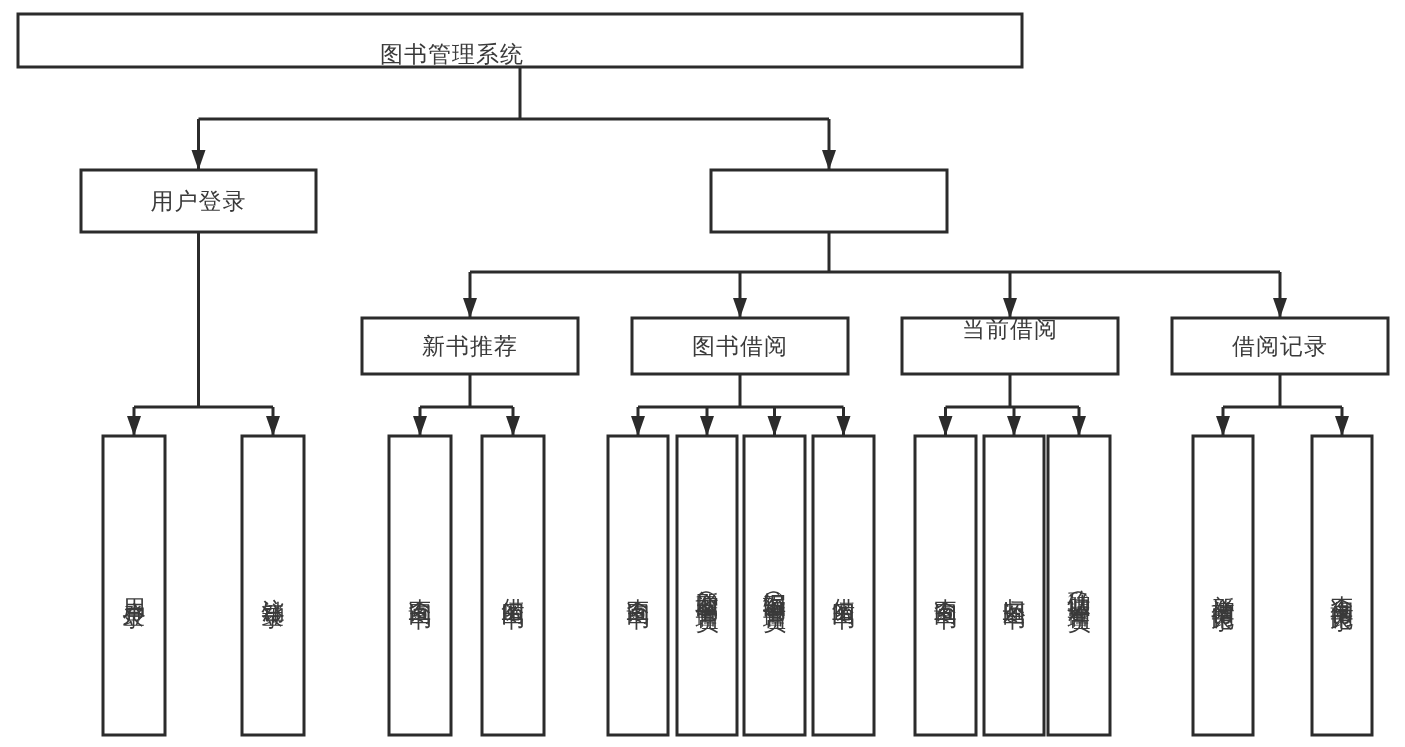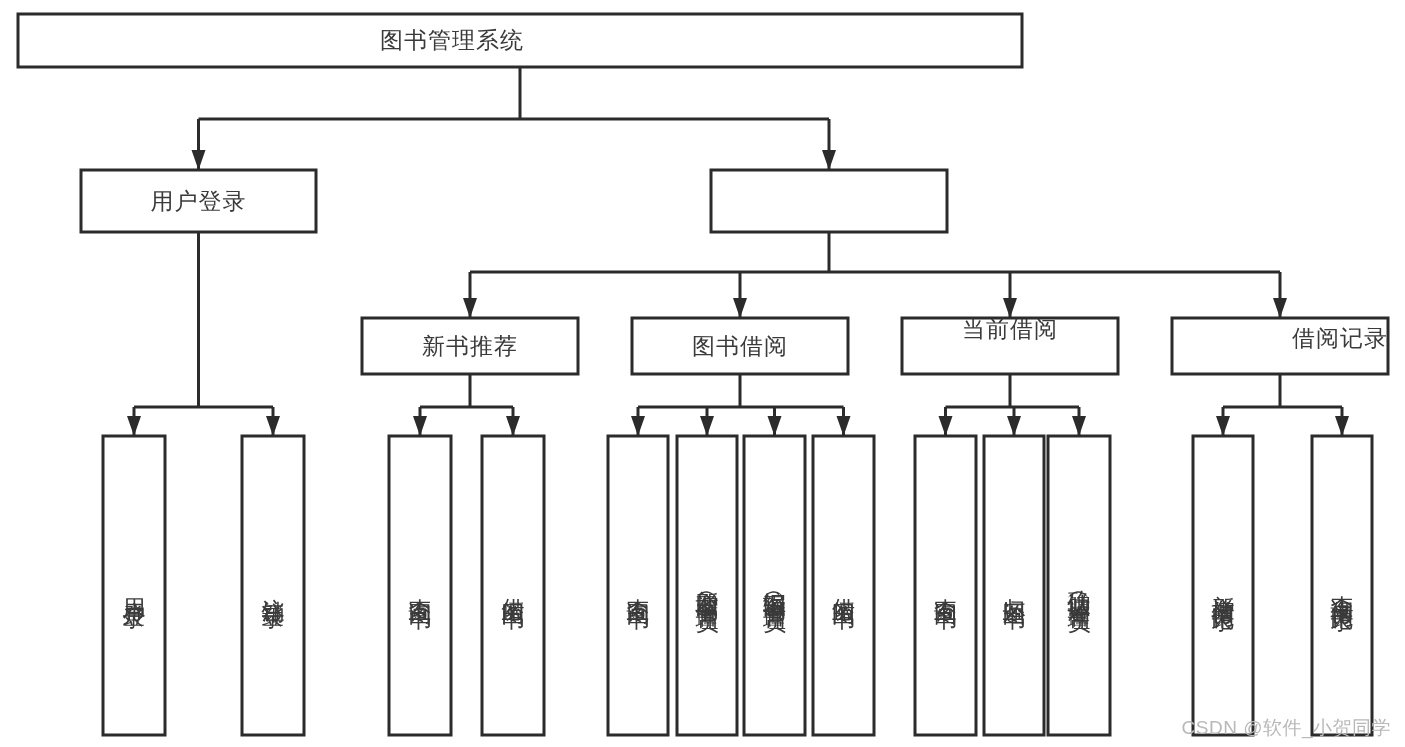--- a/index.html
+++ b/index.html
@@ -166,36 +166,36 @@
         <polygon points="1072,416 1086,416 1079,436" class="arrow-head"></polygon>
         <line x1="1280" y1="374" x2="1280" y2="407" class="link-line"></line>
         <line x1="1223" y1="407" x2="1342" y2="407" class="link-line"></line>
         <line x1="1223" y1="407" x2="1223" y2="436" class="link-line"></line>
         <polygon points="1216,416 1230,416 1223,436" class="arrow-head"></polygon>
         <line x1="1342" y1="407" x2="1342" y2="436" class="link-line"></line>
         <polygon points="1335,416 1349,416 1342,436" class="arrow-head"></polygon>
       </g>
   </svg>
 
-  <div class="htext-wrap" id="lbl-root" style="left: 18px; top: 14px; width: 868px; height: 53px;">
+  <div class="htext-wrap" id="lbl-root" style="left: 18px; top: 28px; width: 868px; height: 53px;">
     <span class="htext">图书管理系统</span>
   </div>
   <div class="htext-wrap" id="lbl-l2-0" style="left: 81px; top: 170px; width: 235px; height: 62px;">
     <span class="htext">用户登录</span>
   </div>
   <div class="htext-wrap" id="lbl-l3-0" style="left: 362px; top: 318px; width: 216px; height: 56px;">
     <span class="htext">新书推荐</span>
   </div>
   <div class="htext-wrap" id="lbl-l3-1" style="left: 632px; top: 318px; width: 216px; height: 56px;">
     <span class="htext">图书借阅</span>
   </div>
   <div class="htext-wrap" id="lbl-l3-2" style="left: 902px; top: 301px; width: 216px; height: 56px;">
     <span class="htext">当前借阅</span>
   </div>
-  <div class="htext-wrap" id="lbl-l3-3" style="left: 1172px; top: 310px; width: 216px; height: 56px; justify-content: flex-end;">
+  <div class="htext-wrap" id="lbl-l3-3" style="left: 1172px; top: 318px; width: 216px; height: 56px;">
     <span class="htext">借阅记录</span>
   </div>
 
   <div class="vtext-wrap" id="lbl-leaf-0" style="left: 103px; top: 436px; width: 62px; height: 299px;">
     <span class="vtext">用户登录</span>
   </div>
   <div class="vtext-wrap" id="lbl-leaf-1" style="left: 242px; top: 436px; width: 62px; height: 299px;">
     <span class="vtext">注销登录</span>
   </div>
   <div class="vtext-wrap" id="lbl-leaf-2" style="left: 389px; top: 436px; width: 62px; height: 299px;">
@@ -225,14 +225,13 @@
   <div class="vtext-wrap" id="lbl-leaf-10" style="left: 1048px; top: 436px; width: 62px; height: 299px;">
     <span class="vtext">确认归还（管理员）</span>
   </div>
   <div class="vtext-wrap" id="lbl-leaf-11" style="left: 1193px; top: 436px; width: 60px; height: 299px;">
     <span class="vtext">新增借阅记录</span>
   </div>
   <div class="vtext-wrap" id="lbl-leaf-12" style="left: 1312px; top: 436px; width: 60px; height: 299px;">
     <span class="vtext">查询借阅记录</span>
   </div>
 
-  <div id="watermark">CSDN @软件_小贺同学</div>
 </div>
 
 </body></html>

